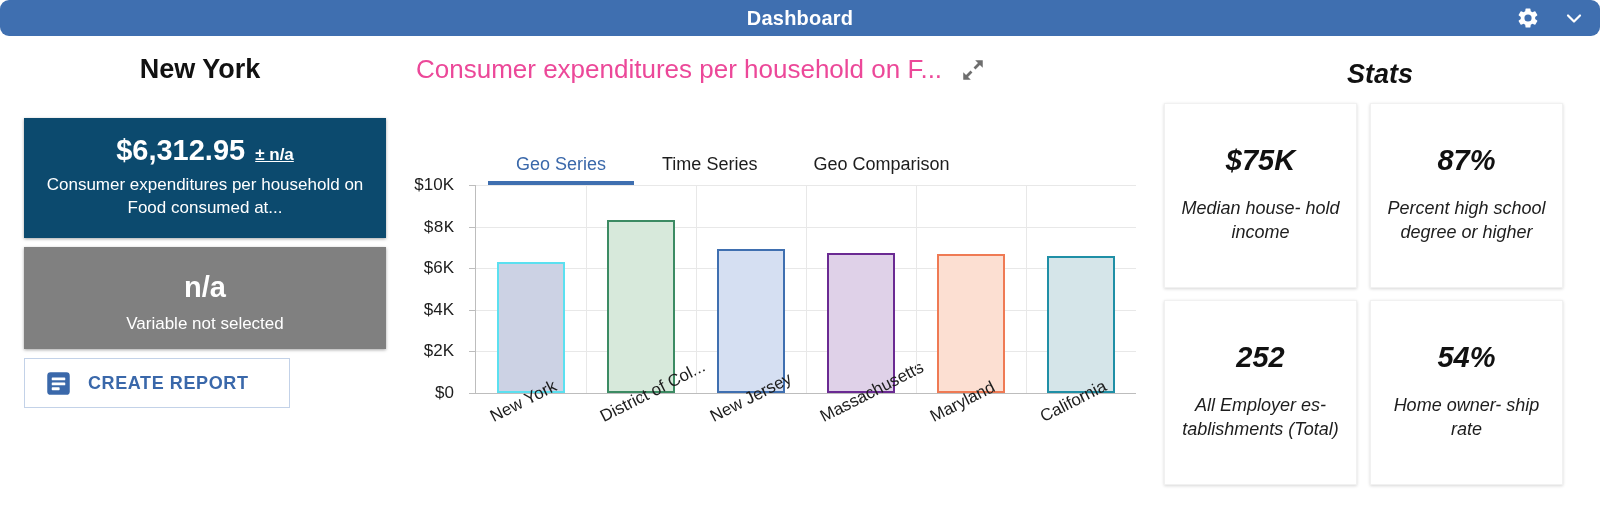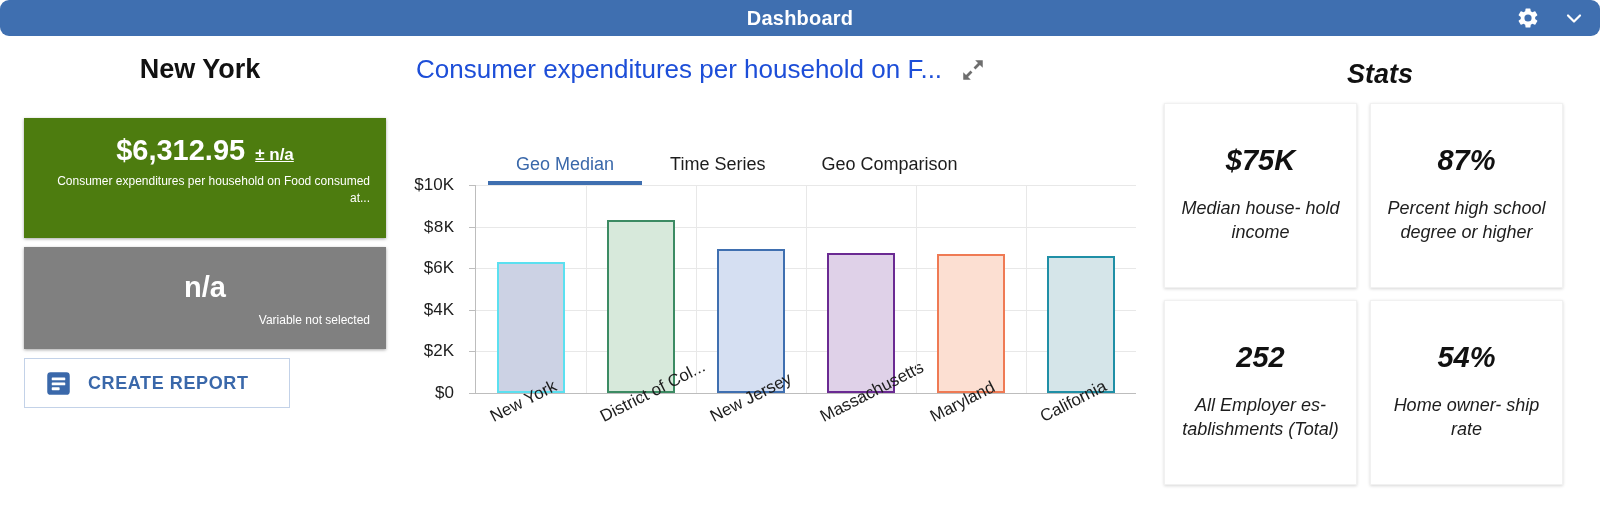--- a/index.html
+++ b/index.html
@@ -83,46 +83,45 @@
   }
   .kpi-card {
     box-sizing: border-box;
     width: 362px;
     padding: 12px 14px 16px 14px;
     color: #ffffff;
     text-align: center;
     box-shadow: 0 1px 3px rgba(0,0,0,.35);
     cursor: pointer;
   }
-  .kpi-card.blue { background: #4d7c0f; height: 120px; }
+  .kpi-card.blue { background: #0c4a6e; height: 120px; }
   .kpi-card.gray { background: #808080; height: 102px; margin-top: 9px; }
   .kpi-value-row {
     display: flex;
     align-items: baseline;
     justify-content: center;
     gap: 10px;
     margin-top: 6px;
   }
   .kpi-value {
     font-size: 29px;
     font-weight: bold;
     line-height: 1;
   }
   .kpi-moe {
     font-size: 17px;
     font-weight: bold;
     line-height: 1;
     text-decoration: underline;
   }
   .kpi-label {
-    font-size: 12px;
+    font-size: 17px;
     line-height: 1.38;
     margin-top: 8px;
     padding: 0 2px;
-    text-align: right;
   }
   .kpi-card.gray .kpi-value-row { margin-top: 14px; }
   .kpi-card.gray .kpi-label { margin-top: 10px; }
 
   .report-btn {
     position: absolute;
     left: 24px;
     top: 322px;
     box-sizing: border-box;
     width: 266px;
@@ -153,21 +152,21 @@
   .chart-title-row {
     position: absolute;
     left: 16px;
     top: 18px;
     width: 730px;
     display: flex;
     align-items: center;
   }
   .chart-title {
     font-size: 26px;
-    color: #1d4ed8;
+    color: #ec4899;
     white-space: nowrap;
     overflow: hidden;
     max-width: 670px;
   }
   .expand-icon {
     margin-left: 18px;
     width: 26px;
     height: 26px;
     cursor: pointer;
     flex: none;
@@ -370,21 +369,21 @@
       <div class="chart-title">Consumer expenditures per household on F...</div>
       <span class="expand-icon">
         <svg viewBox="0 0 24 24" width="26" height="26" aria-hidden="true">
           <path fill="#6e6e6e" d="M21 3h-7l2.6 2.6-4.1 4.1 1.8 1.8 4.1-4.1L21 10z"></path>
           <path fill="#6e6e6e" d="M3 21h7l-2.6-2.6 4.1-4.1-1.8-1.8-4.1 4.1L3 14z"></path>
         </svg>
       </span>
     </div>
 
     <div class="tabs">
-      <div class="tab active">Geo Median</div>
+      <div class="tab active">Geo Series</div>
       <div class="tab">Time Series</div>
       <div class="tab">Geo Comparison</div>
     </div>
 
     <div class="chart-wrap">
       <div class="plot" id="plot">
           <div class="ytick" style="top: 208px;">$0</div>
           <div class="ytick-mark" style="top: 208px;"></div>
           <div class="gridline" style="top: 166.4px;"></div>
           <div class="ytick" style="top: 166.4px;">$2K</div>

